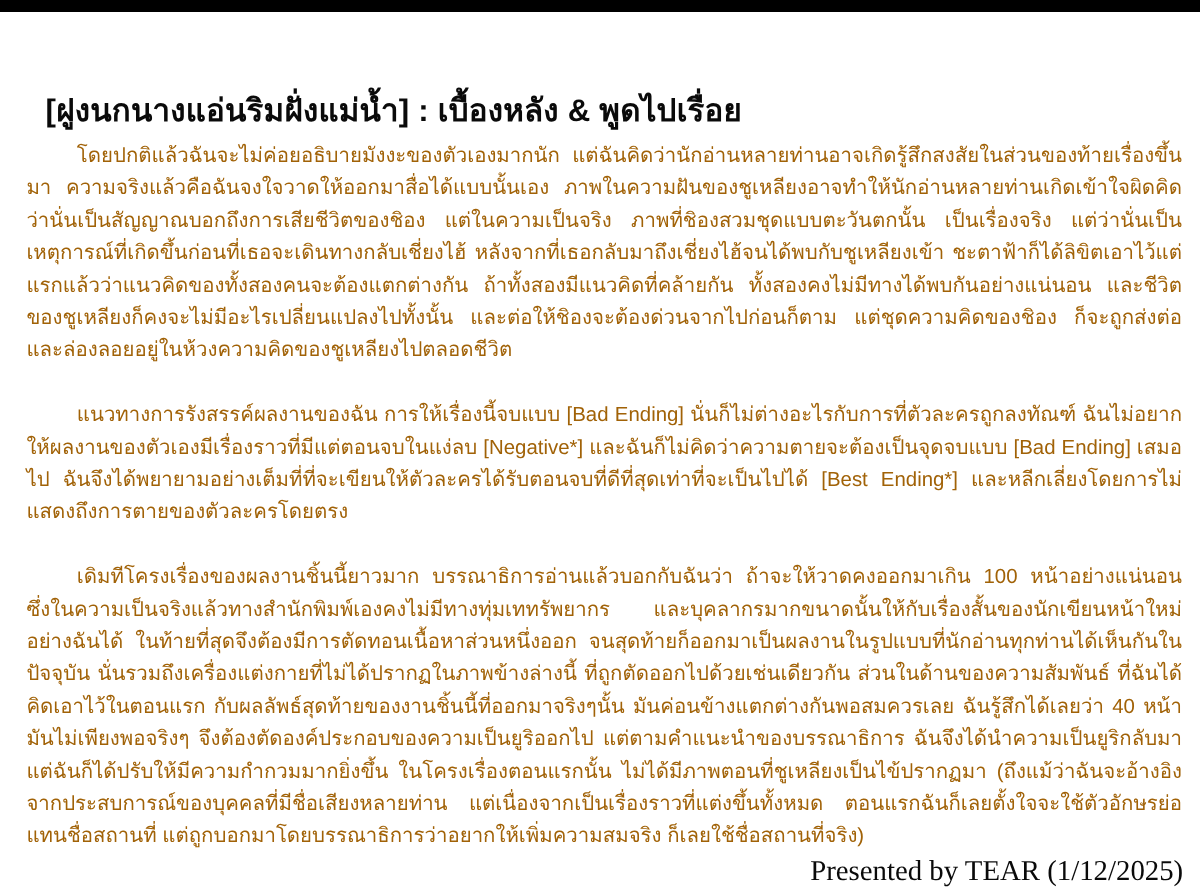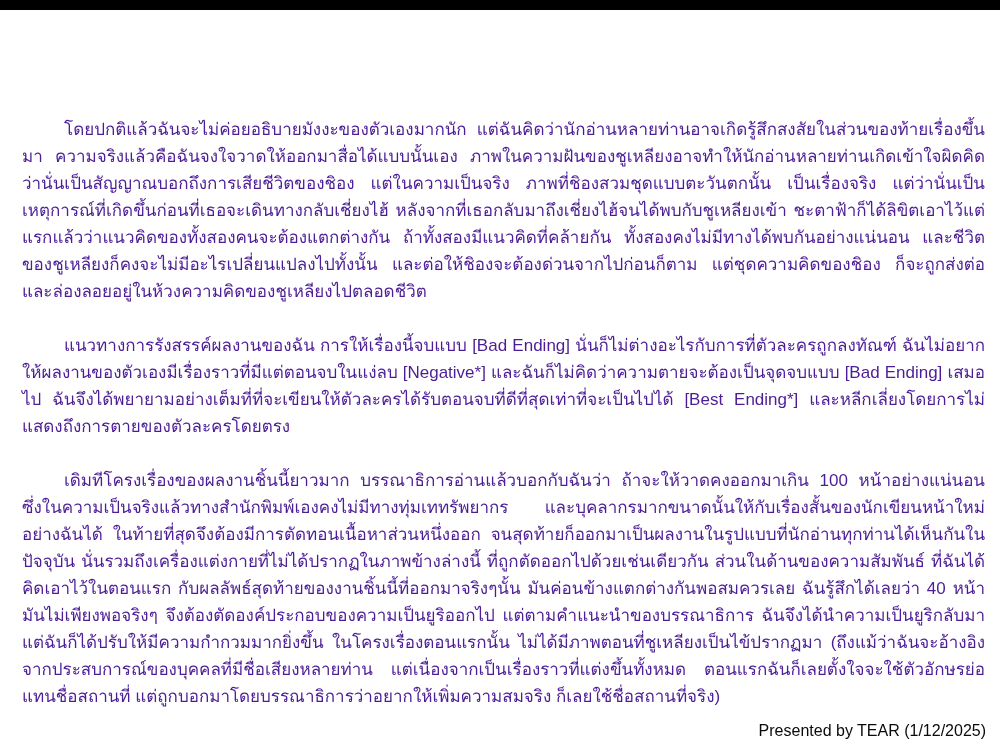--- a/index.html
+++ b/index.html
@@ -35,38 +35,39 @@
     left: 22px;
     right: 15px;
   }
   .content p {
     margin: 0 0 27px 0;
     font-size: 17px;
     line-height: 27px;
     text-align: justify;
     text-justify: inter-word;
     text-indent: 42px;
-    color: #4c1d95;
+    color: #a16207;
   }
   .footer-credit {
     position: absolute;
     right: 14px;
     bottom: 6px;
-    font-size: 16px;
+    font-size: 24px;
     font-weight: 400;
     color: #0a0a0a;
-    font-family: Liberation Sans, sans-serif;
+    font-family: Liberation Serif, serif;
   }
 </style>
 </head>
 <body>
 
 <div class="page">
   <div class="top-bar"></div>
 
+  <h1 class="doc-title">[ฝูงนกนางแอ่นริมฝั่งแม่น้ำ] : เบื้องหลัง &amp; พูดไปเรื่อย</h1>
 
   <div class="content">
     <p>โดยปกติแล้วฉันจะไม่ค่อยอธิบายมังงะของตัวเองมากนัก แต่ฉันคิดว่านักอ่านหลายท่านอาจเกิดรู้สึกสงสัยในส่วนของท้ายเรื่องขึ้นมา ความจริงแล้วคือฉันจงใจวาดให้ออกมาสื่อได้แบบนั้นเอง ภาพในความฝันของชูเหลียงอาจทำให้นักอ่านหลายท่านเกิดเข้าใจผิดคิดว่านั่นเป็นสัญญาณบอกถึงการเสียชีวิตของชิอง แต่ในความเป็นจริง ภาพที่ชิองสวมชุดแบบตะวันตกนั้น เป็นเรื่องจริง แต่ว่านั่นเป็นเหตุการณ์ที่เกิดขึ้นก่อนที่เธอจะเดินทางกลับเชี่ยงไฮ้ หลังจากที่เธอกลับมาถึงเชี่ยงไฮ้จนได้พบกับชูเหลียงเข้า ชะตาฟ้าก็ได้ลิขิตเอาไว้แต่แรกแล้วว่าแนวคิดของทั้งสองคนจะต้องแตกต่างกัน ถ้าทั้งสองมีแนวคิดที่คล้ายกัน ทั้งสองคงไม่มีทางได้พบกันอย่างแน่นอน และชีวิตของชูเหลียงก็คงจะไม่มีอะไรเปลี่ยนแปลงไปทั้งนั้น และต่อให้ชิองจะต้องด่วนจากไปก่อนก็ตาม แต่ชุดความคิดของชิอง ก็จะถูกส่งต่อและล่องลอยอยู่ในห้วงความคิดของชูเหลียงไปตลอดชีวิต</p>
     <p>แนวทางการรังสรรค์ผลงานของฉัน การให้เรื่องนี้จบแบบ [Bad Ending] นั่นก็ไม่ต่างอะไรกับการที่ตัวละครถูกลงทัณฑ์ ฉันไม่อยากให้ผลงานของตัวเองมีเรื่องราวที่มีแต่ตอนจบในแง่ลบ [Negative*] และฉันก็ไม่คิดว่าความตายจะต้องเป็นจุดจบแบบ [Bad Ending] เสมอไป ฉันจึงได้พยายามอย่างเต็มที่ที่จะเขียนให้ตัวละครได้รับตอนจบที่ดีที่สุดเท่าที่จะเป็นไปได้ [Best Ending*] และหลีกเลี่ยงโดยการไม่แสดงถึงการตายของตัวละครโดยตรง</p>
     <p>เดิมทีโครงเรื่องของผลงานชิ้นนี้ยาวมาก บรรณาธิการอ่านแล้วบอกกับฉันว่า ถ้าจะให้วาดคงออกมาเกิน 100 หน้าอย่างแน่นอน ซึ่งในความเป็นจริงแล้วทางสำนักพิมพ์เองคงไม่มีทางทุ่มเททรัพยากร และบุคลากรมากขนาดนั้นให้กับเรื่องสั้นของนักเขียนหน้าใหม่อย่างฉันได้ ในท้ายที่สุดจึงต้องมีการตัดทอนเนื้อหาส่วนหนึ่งออก จนสุดท้ายก็ออกมาเป็นผลงานในรูปแบบที่นักอ่านทุกท่านได้เห็นกันในปัจจุบัน นั่นรวมถึงเครื่องแต่งกายที่ไม่ได้ปรากฏในภาพข้างล่างนี้ ที่ถูกตัดออกไปด้วยเช่นเดียวกัน ส่วนในด้านของความสัมพันธ์ ที่ฉันได้คิดเอาไว้ในตอนแรก กับผลลัพธ์สุดท้ายของงานชิ้นนี้ที่ออกมาจริงๆนั้น มันค่อนข้างแตกต่างกันพอสมควรเลย ฉันรู้สึกได้เลยว่า 40 หน้ามันไม่เพียงพอจริงๆ จึงต้องตัดองค์ประกอบของความเป็นยูริออกไป แต่ตามคำแนะนำของบรรณาธิการ ฉันจึงได้นำความเป็นยูริกลับมา แต่ฉันก็ได้ปรับให้มีความกำกวมมากยิ่งขึ้น ในโครงเรื่องตอนแรกนั้น ไม่ได้มีภาพตอนที่ชูเหลียงเป็นไข้ปรากฏมา (ถึงแม้ว่าฉันจะอ้างอิงจากประสบการณ์ของบุคคลที่มีชื่อเสียงหลายท่าน แต่เนื่องจากเป็นเรื่องราวที่แต่งขึ้นทั้งหมด ตอนแรกฉันก็เลยตั้งใจจะใช้ตัวอักษรย่อแทนชื่อสถานที่ แต่ถูกบอกมาโดยบรรณาธิการว่าอยากให้เพิ่มความสมจริง ก็เลยใช้ชื่อสถานที่จริง)</p>
   </div>
 
   <div class="footer-credit">Presented by TEAR (1/12/2025)</div>
 </div>
 

